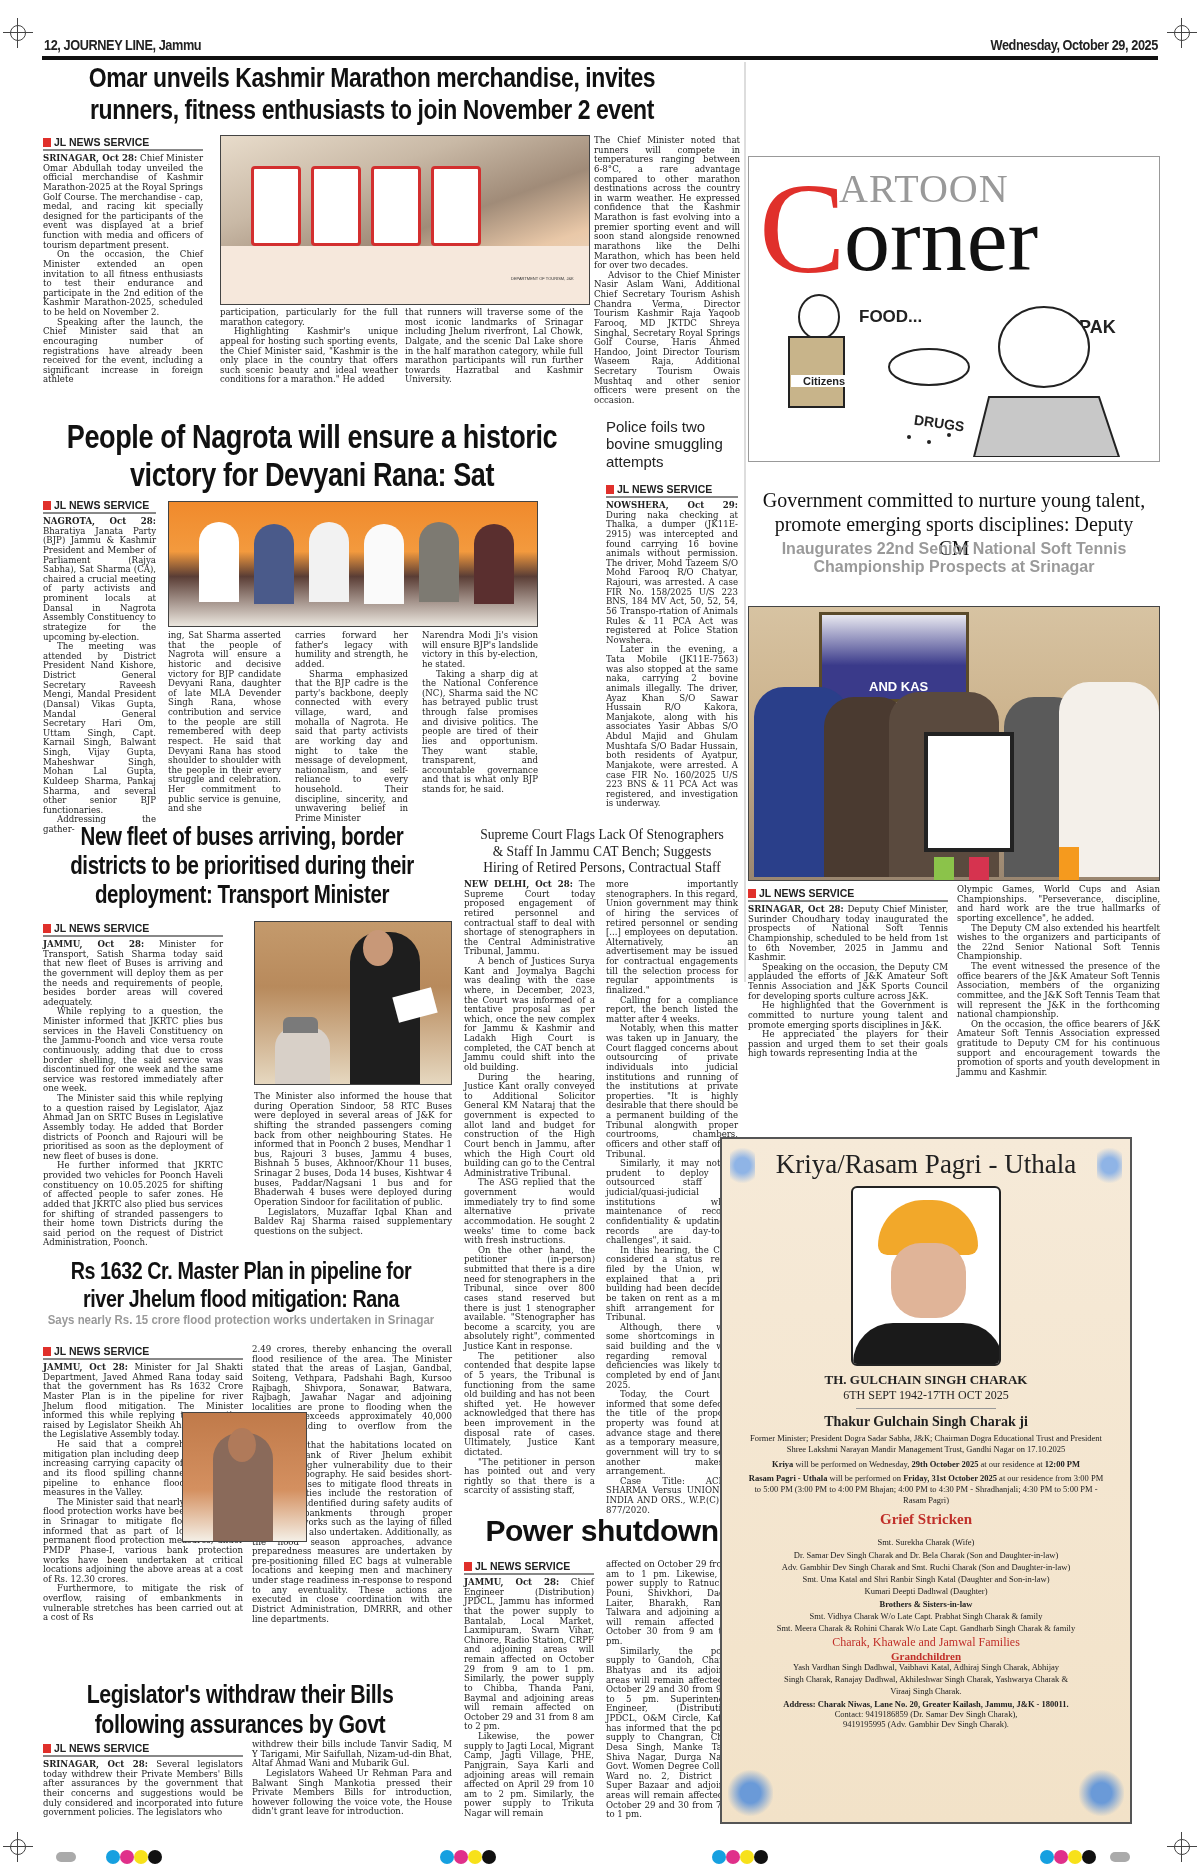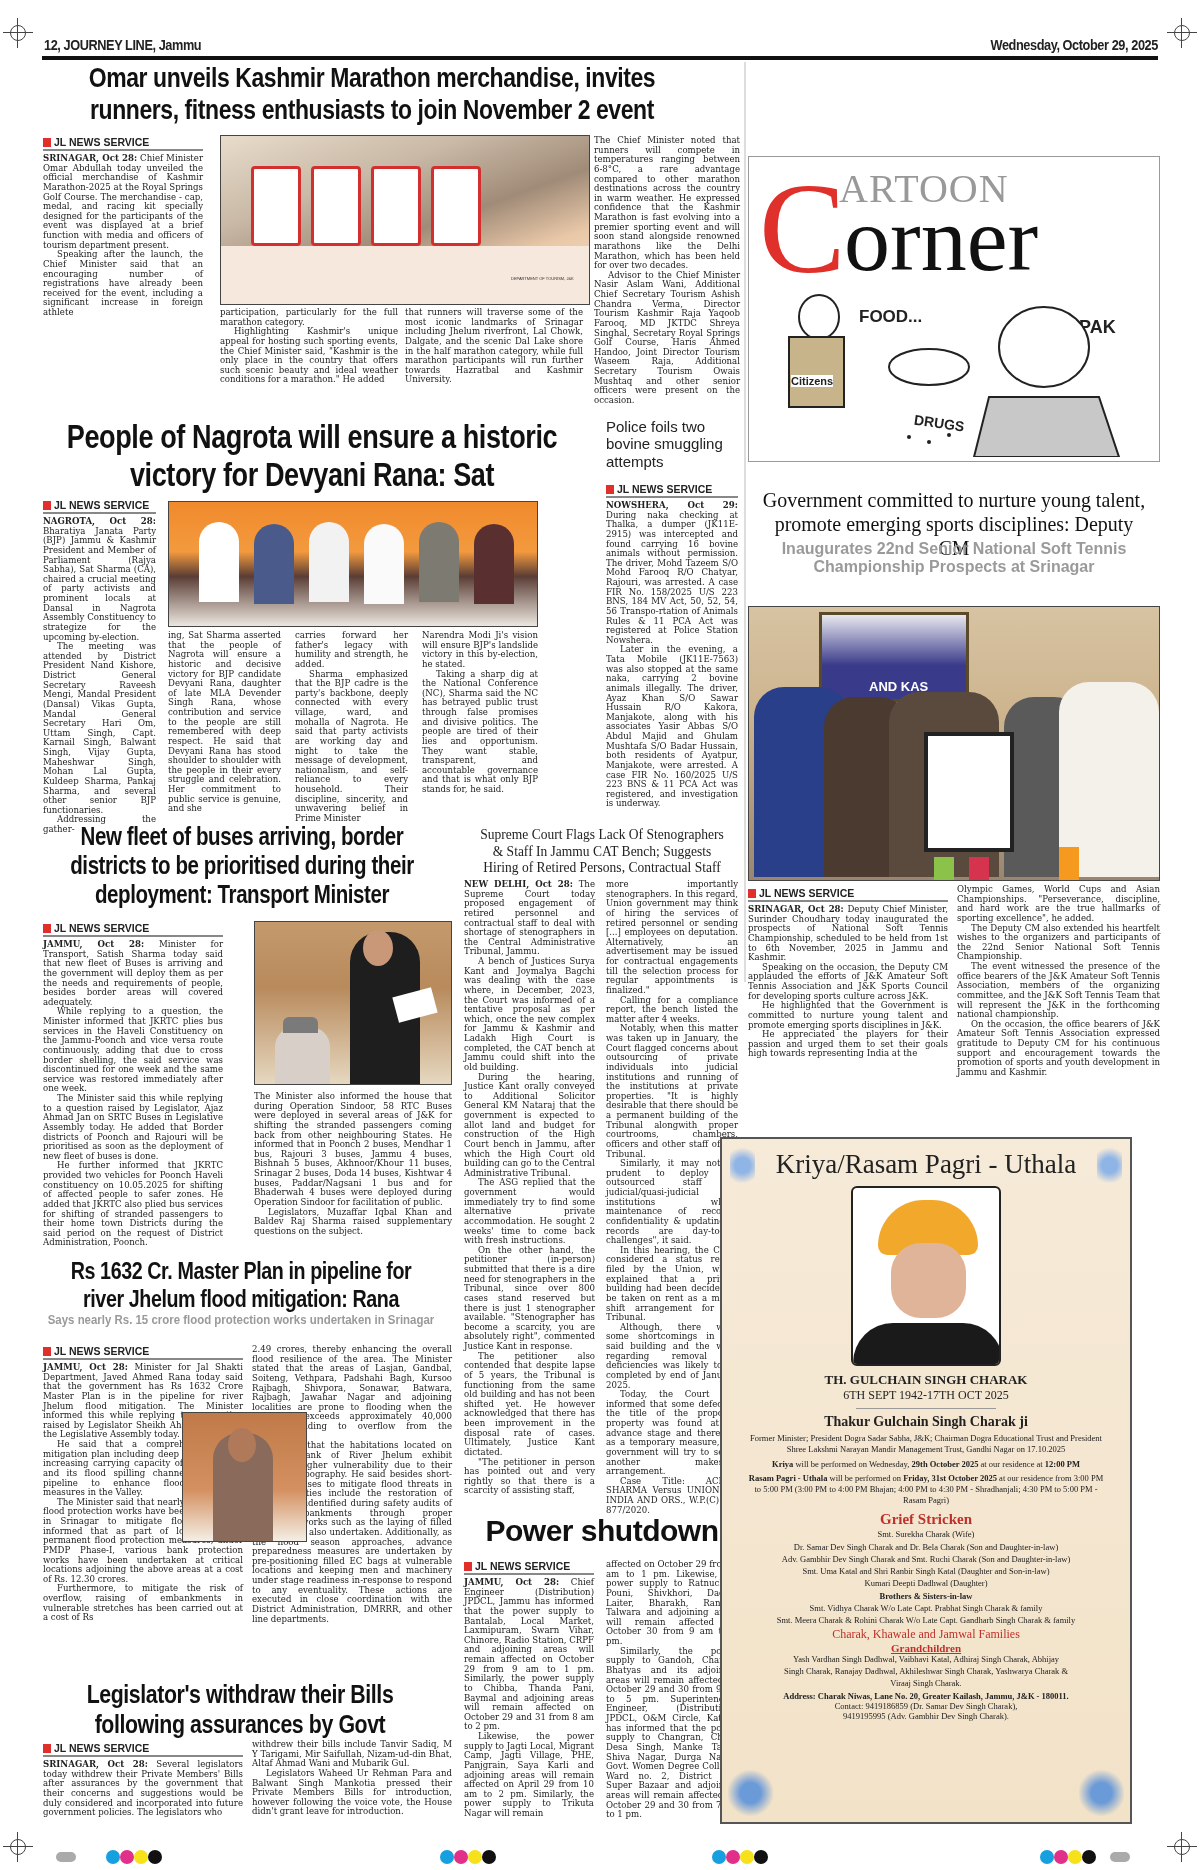--- a/index.html
+++ b/index.html
@@ -50,20 +50,21 @@
 <div class="rule" style="top:56px"></div>
 
 <div class="abs hl cond" style="left:22px;top:62px;width:700px;font-size:28px;transform-origin:center">Omar unveils Kashmir Marathon merchandise, invites runners, fitness enthusiasts to join November 2 event</div>
 <div class="abs" style="left:43px;top:136px;width:160px">
   <div class="jl">
       <i></i>
       <span>JL NEWS SERVICE</span>
     </div>
   <div class="txt">
     <p><b>SRINAGAR, Oct 28:</b> <span>Chief Minister Omar Abdullah today unveiled the official merchandise of Kashmir Marathon-2025 at the Royal Springs Golf Course. The merchandise - cap, medal, and racing kit specially designed for the participants of the event was displayed at a brief function with media and officers of tourism department present.</span></p>
+    <p>On the occasion, the Chief Minister extended an open invitation to all fitness enthusiasts to test their endurance and participate in the 2nd edition of the Kashmir Marathon-2025, scheduled to be held on November 2.</p>
     <p>Speaking after the launch, the Chief Minister said that an encouraging number of registrations have already been received for the event, including a significant increase in foreign athlete</p>
   </div>
 </div>
 <div class="photo" style="left:220px;top:135px;width:370px;height:170px;background:linear-gradient(160deg,#e8dccb 0%,#c9b9a6 30%,#a08b78 55%,#e9c8a8 75%,#f1e3d2 100%)">
   <div class="abs" style="left:30px;top:30px;width:50px;height:80px;background:#fff;border:3px solid #d32f2f;border-radius:4px"></div>
   <div class="abs" style="left:90px;top:30px;width:50px;height:80px;background:#fff;border:3px solid #d32f2f;border-radius:4px"></div>
   <div class="abs" style="left:150px;top:30px;width:50px;height:80px;background:#fff;border:3px solid #d32f2f;border-radius:4px"></div>
   <div class="abs" style="left:210px;top:30px;width:50px;height:80px;background:#fff;border:3px solid #d32f2f;border-radius:4px"></div>
   <div class="abs" style="left:0;top:110px;width:100%;height:60px;background:#f6e8dc"></div>
   <div class="abs" style="left:290px;top:140px;font-family:'Liberation Sans',sans-serif;font-size:4px;color:#333">DEPARTMENT OF TOURISM, J&amp;K</div>
@@ -90,21 +91,21 @@
   <svg class="abs" style="left:10px;top:120px" width="400" height="180">
     <ellipse cx="60" cy="40" rx="20" ry="22" fill="#fff" stroke="#222" stroke-width="2"></ellipse>
     <rect x="30" y="60" width="55" height="70" fill="#c8b48a" stroke="#222" stroke-width="2"></rect>
     <ellipse cx="170" cy="90" rx="40" ry="18" fill="#fff" stroke="#222" stroke-width="2"></ellipse>
     <ellipse cx="285" cy="70" rx="45" ry="40" fill="#fff" stroke="#222" stroke-width="2"></ellipse>
     <path d="M230 120 L340 120 L360 180 L215 180 Z" fill="#c8c8c8" stroke="#222" stroke-width="2"></path>
     <circle cx="150" cy="160" r="2" fill="#222"></circle>
       <circle cx="170" cy="165" r="2" fill="#222"></circle>
       <circle cx="190" cy="158" r="2" fill="#222"></circle>
   </svg>
-  <div class="abs" style="left:42px;top:218px;font-family:'Liberation Sans',sans-serif;font-weight:bold;font-size:11px;background:#fff;padding:0 0">Citizens</div>
+  <div class="abs" style="left:42px;top:218px;font-family:'Liberation Sans',sans-serif;font-weight:bold;font-size:11px;background:#fff;padding:0 12px">Citizens</div>
   <div class="abs" style="left:165px;top:258px;font-family:'Liberation Sans',sans-serif;font-weight:bold;font-size:14px;transform:rotate(8deg)">DRUGS</div>
 </div>
 
 <div class="abs hl cond" style="left:12px;top:418px;width:600px;font-size:33px;transform-origin:center">People of Nagrota will ensure a historic victory for Devyani Rana: Sat</div>
 <div class="abs" style="left:43px;top:499px;width:113px">
   <div class="jl">
       <i></i>
       <span>JL NEWS SERVICE</span>
     </div>
   <div class="txt">
@@ -287,21 +288,21 @@
     <div class="abs" style="left:0;top:135px;width:150px;height:45px;background:#1a1a1a;border-radius:40px 40px 0 0"></div>
   </div>
   <div style="font-weight:bold;font-size:13px;margin-top:6px">TH. GULCHAIN SINGH CHARAK</div>
   <div style="font-size:12px">6TH SEPT 1942-17TH OCT 2025</div>
   <div style="width:140px;height:1px;background:#999;margin:5px auto"></div>
   <div style="font-weight:bold;font-size:14px;margin-top:2px">Thakur Gulchain Singh Charak ji</div>
   <div style="font-size:8.5px;padding:3px 22px;line-height:1.3">Former Minister; President Dogra Sadar Sabha, J&amp;K; Chairman Dogra Educational Trust and President Shree Lakshmi Narayan Mandir Management Trust, Gandhi Nagar on 17.10.2025</div>
   <div style="font-size:8.5px;padding:1px 14px"><b>Kriya</b> <span>will be performed on Wednesday,</span> <b>29th October 2025</b> <span>at our residence at</span> <b>12:00 PM</b></div>
   <div style="font-size:8.5px;padding:3px 24px;line-height:1.3"><b>Rasam Pagri - Uthala</b> <span>will be performed on</span> <b>Friday, 31st October 2025</b> <span>at our residence from 3:00 PM to 5:00 PM (3:00 PM to 4:00 PM Bhajan; 4:00 PM to 4:30 PM - Shradhanjali; 4:30 PM to 5:00 PM - Rasam Pagri)</span></div>
   <div style="font-size:15px;color:#c0302a;font-weight:bold;margin-top:2px">Grief Stricken</div>
-  <div style="font-size:8.5px;line-height:1.45;margin-top:0">
+  <div style="font-size:8.5px;line-height:1.45;margin-top:8px">
     <div>Smt. Surekha Charak (Wife)</div>
     <div>Dr. Samar Dev Singh Charak and Dr. Bela Charak (Son and Daughter-in-law)</div>
     <div>Adv. Gambhir Dev Singh Charak and Smt. Ruchi Charak (Son and Daughter-in-law)</div>
     <div>Smt. Uma Katal and Shri Ranbir Singh Katal (Daughter and Son-in-law)</div>
     <div>Kumari Deepti Dadhwal (Daughter)</div>
     <div style="font-weight:bold">Brothers &amp; Sisters-in-law</div>
     <div>Smt. Vidhya Charak W/o Late Capt. Prabhat Singh Charak &amp; family</div>
     <div>Smt. Meera Charak &amp; Rohini Charak W/o Late Capt. Gandharb Singh Charak &amp; family</div>
   </div>
   <div style="font-size:12px;color:#c0302a;font-weight:normal">Charak, Khawale and Jamwal Families</div>

